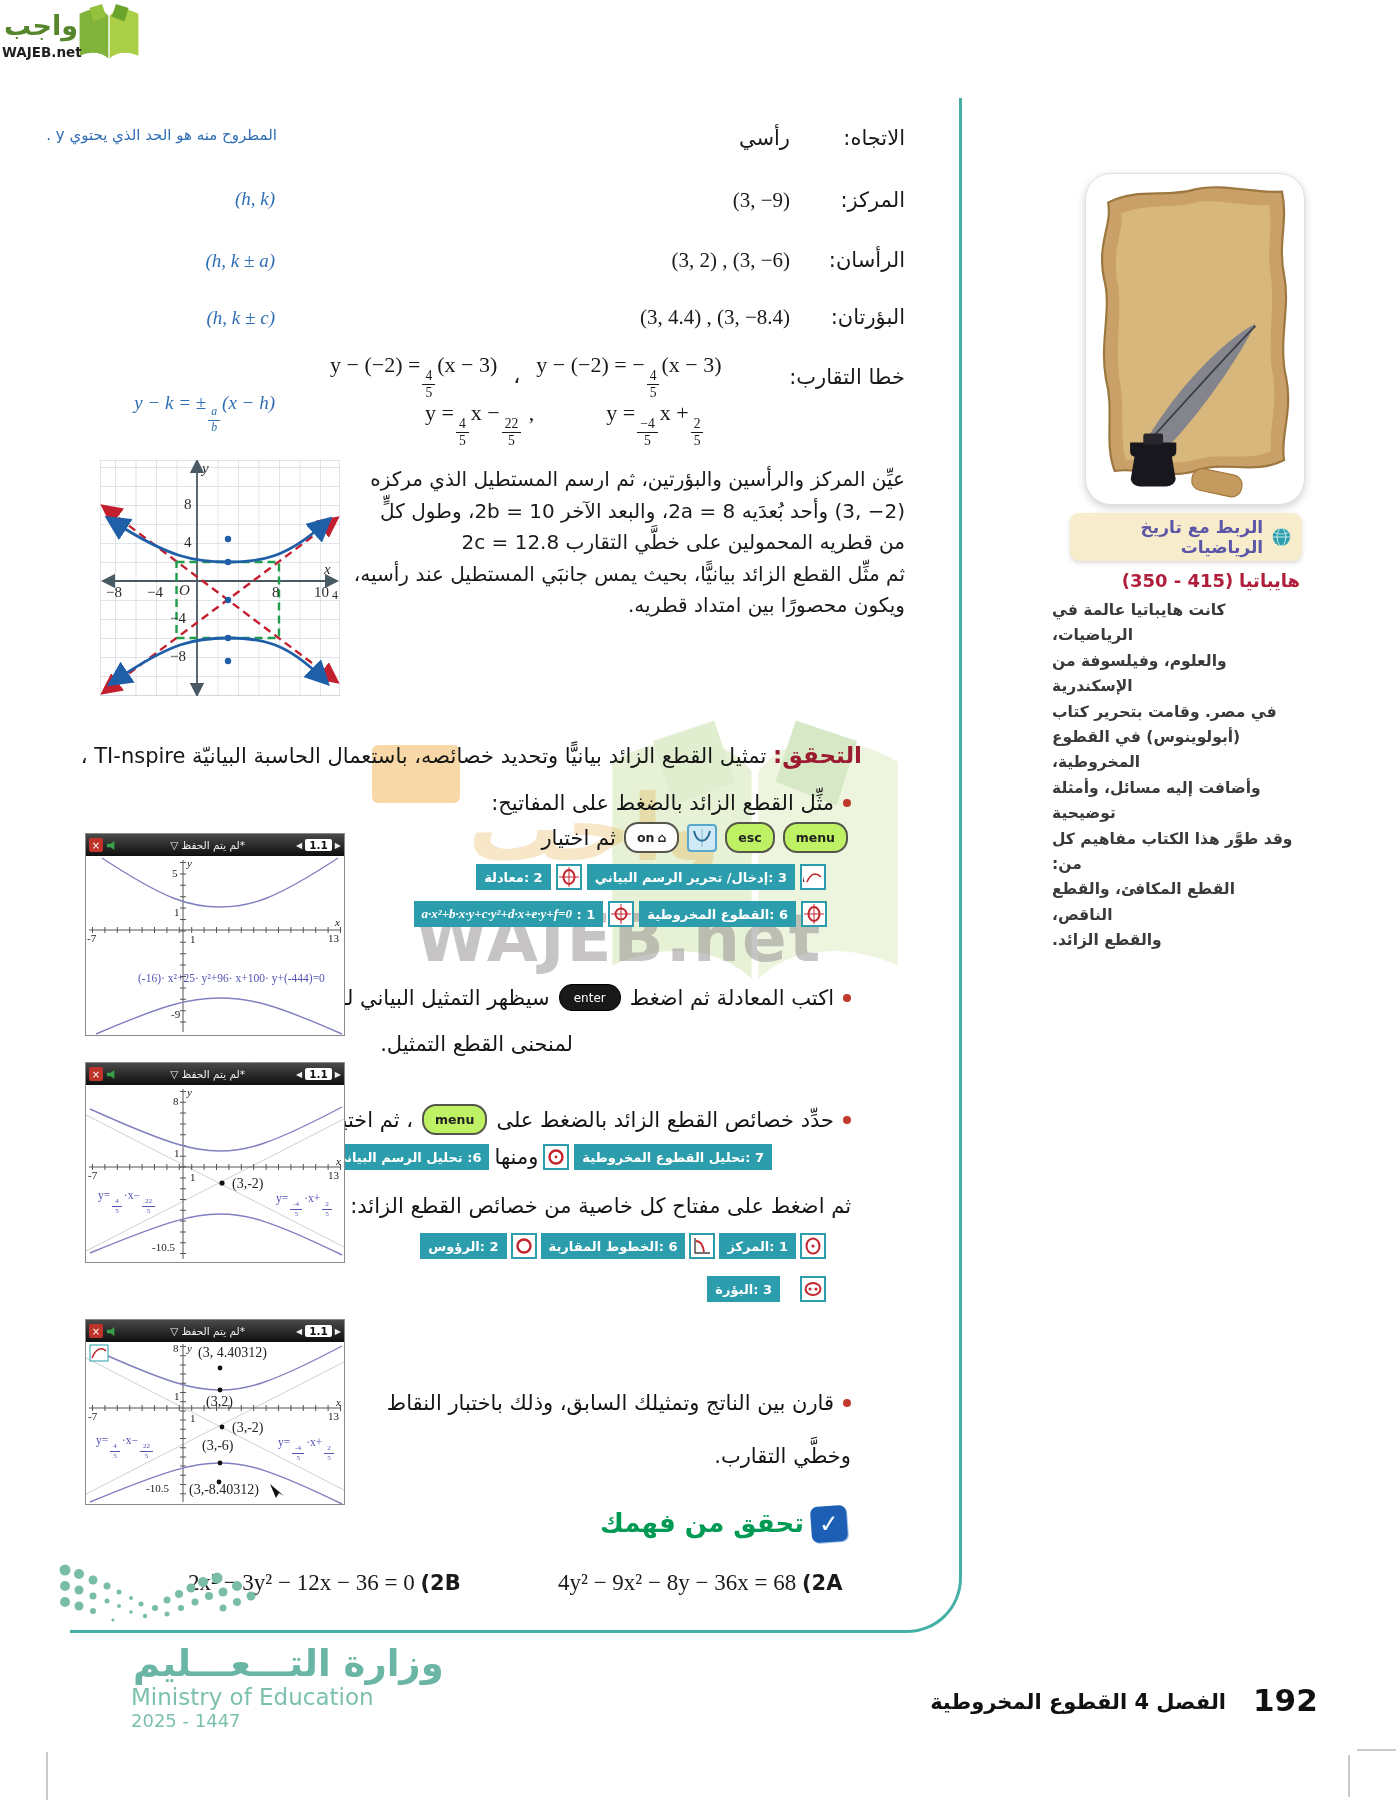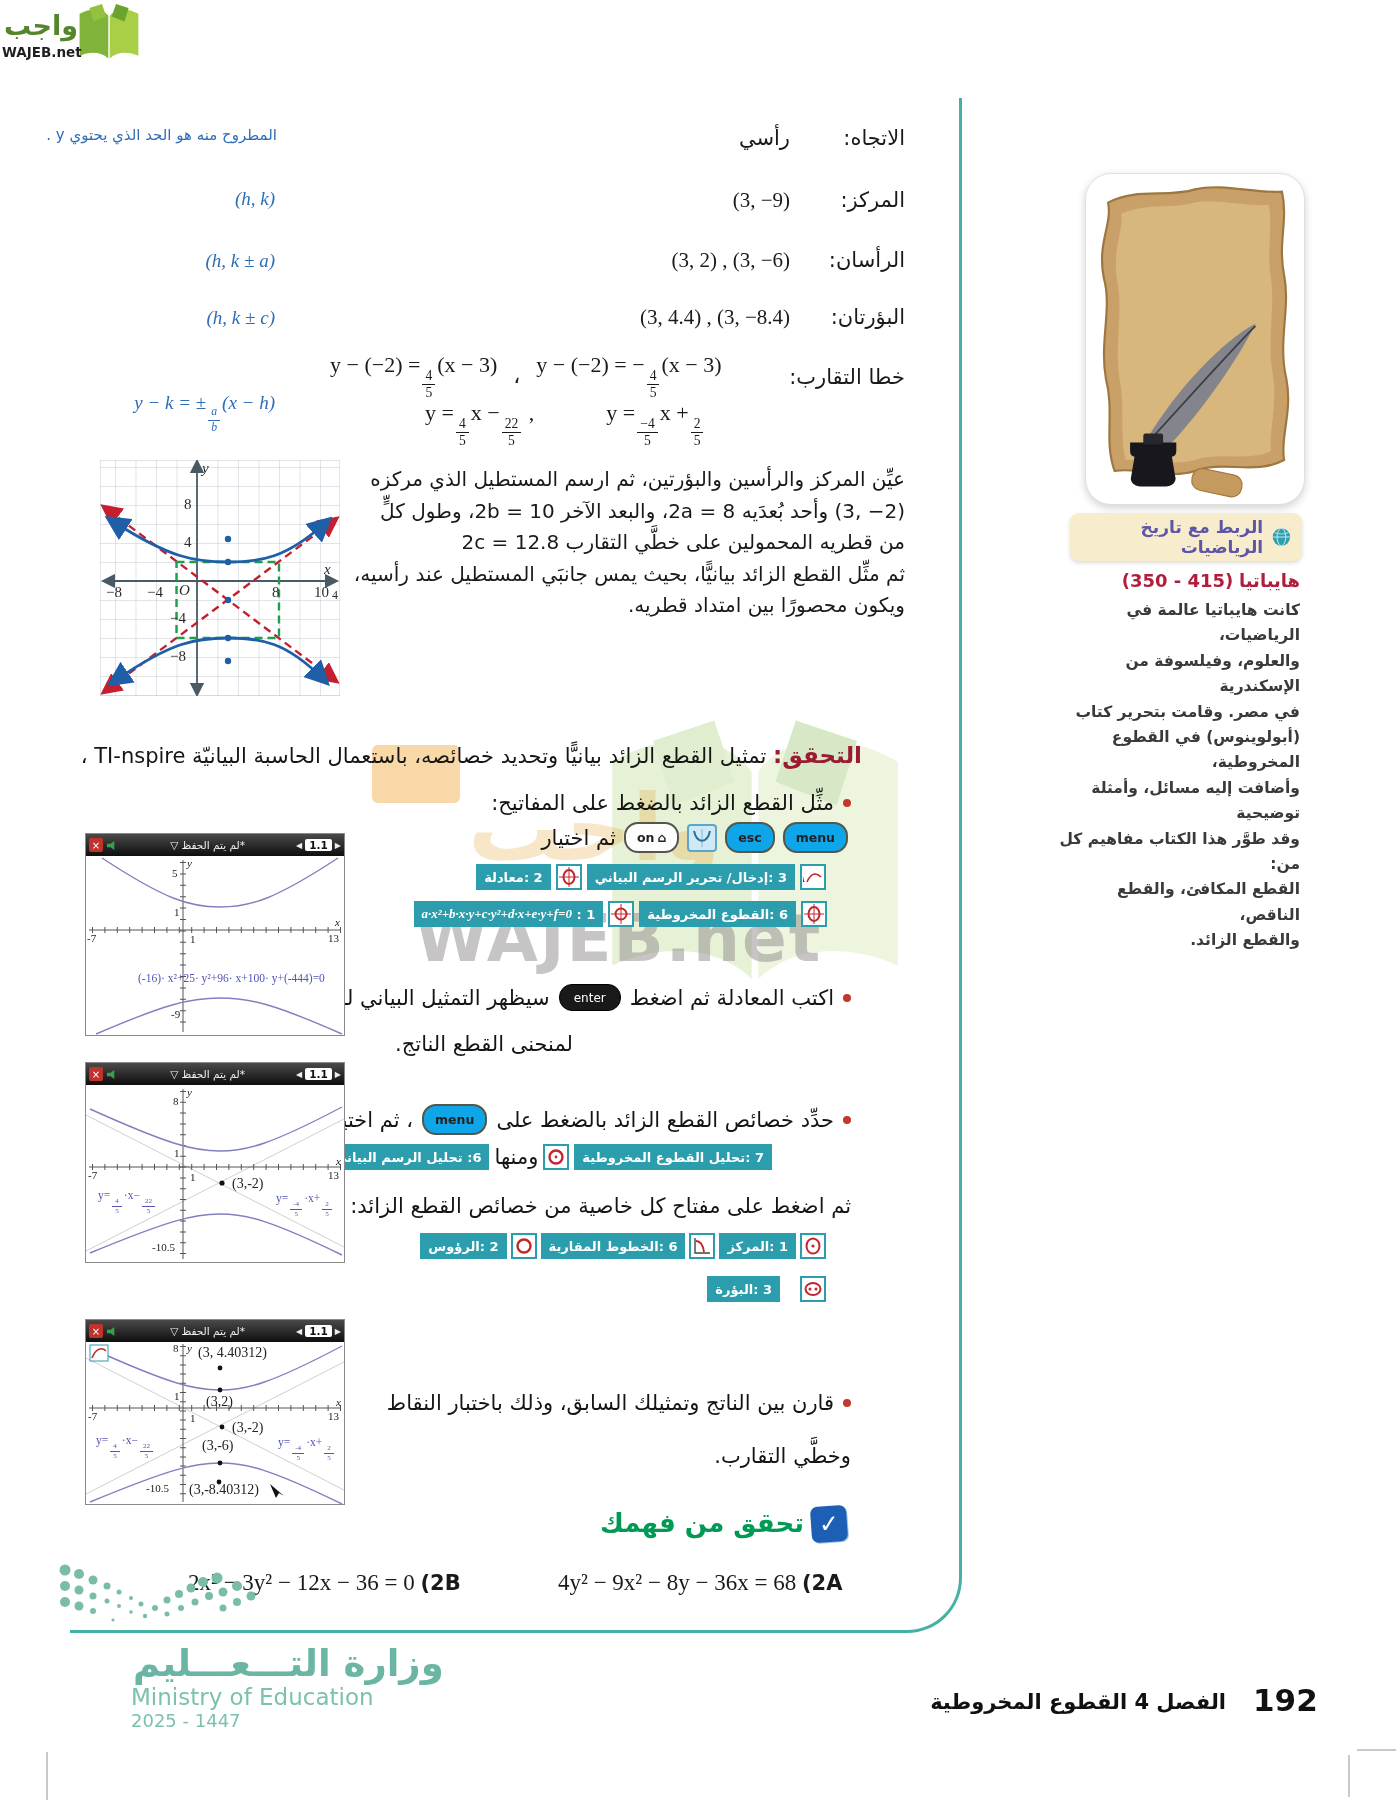--- a/index.html
+++ b/index.html
@@ -15,21 +15,21 @@
   .frac{display:inline-flex;flex-direction:column;align-items:center;line-height:1.05;font-size:62%;
         vertical-align:-0.55em;margin:0 2px}
   .frac>span:first-child{border-bottom:1.3px solid currentColor;padding:0 3px 1px}
   .frac>span:last-child{padding-top:1px}
   .tbar{display:inline-flex;align-items:center;background:#2b9dac;color:#fff;font-size:13px;
         font-weight:bold;height:26px;padding:0 8px;white-space:nowrap;direction:rtl}
   .ibox{display:inline-flex;align-items:center;justify-content:center;width:26px;height:26px;
         background:#fff;border:2px solid #2b9dac;box-sizing:border-box;flex:none}
   .mrow{display:flex;align-items:center;gap:5px;direction:rtl}
   .key{display:inline-flex;align-items:center;justify-content:center;height:27px;padding:0 11px;
-       border:2px solid #55554a;border-radius:14px;background:#0ea5e9;font-size:12.5px;font-weight:bold;color:#222}
+       border:2px solid #55554a;border-radius:14px;background:#bef264;font-size:12.5px;font-weight:bold;color:#222}
   .key.on{background:#fdfdfd;gap:3px}
   .keyenter{display:inline-flex;align-items:center;justify-content:center;height:25px;padding:0 14px;
        border-radius:13px;background:#191919;font-size:12px;font-weight:normal;color:#fff;border:1px solid #000}
   .gkey{width:30px;height:28px;border:2px solid #5aa7cc;background:#cfe9f6;border-radius:4px;
        display:inline-flex;align-items:center;justify-content:center;box-sizing:border-box}
   .btext{font-size:21px;color:#151515}
   .bullet{width:8px;height:8px;border-radius:50%;background:#c0392b;display:inline-block;flex:none}
   .brow{display:flex;align-items:center;gap:9px;direction:rtl}
   .calc{position:absolute;left:85px;width:260px;background:#fff;border:1px solid #8a8a8a;box-sizing:border-box}
   .calcbar{height:22px;background:linear-gradient(#4a4a4a,#0e0e0e);display:flex;align-items:center;
@@ -37,21 +37,21 @@
   .calcbar .title{flex:1;text-align:center;direction:rtl}
   .xbtn{width:14px;height:14px;background:#c0332b;color:#fff;font-size:10px;display:inline-flex;
        align-items:center;justify-content:center;border-radius:2px;flex:none}
   .ctab{background:#fff;color:#111;font-weight:bold;padding:0 4px;border-radius:2px;font-size:10.5px}
   .carr{font-size:8px;color:#eee}
   .cbody{position:relative;width:100%;background:#fff}
   .clab{position:absolute;font-family:"Liberation Serif",serif;font-size:11px;color:#222;white-space:nowrap}
   .ceq{position:absolute;font-family:"Liberation Serif",serif;font-size:11.5px;color:#5353b5;white-space:nowrap}
   .cpt{position:absolute;font-family:"Liberation Serif",serif;font-size:14px;color:#222;white-space:nowrap}
   .flab{position:absolute;font-family:"Liberation Serif",serif;font-size:15px;color:#2b2b2b;white-space:nowrap}
-  .histline{font-size:15.5px;font-weight:bold;color:#3a3a3a;line-height:25.4px;text-align:right}
+  .histline{font-size:15.5px;font-weight:bold;color:#3a3a3a;line-height:25.4px;text-align:left}
   .wm{opacity:.35}
 </style>
 </head>
 <body>
 
 <div id="page">
 
   <div class="a wm" style="left:585px;top:650px">
     <svg width="340" height="420" viewBox="0 0 100 90">
       <path d="M8,16 C26,6 42,9 49,19 L49,80 C40,71 24,69 8,76 Z" fill="#b9d98a"></path>
@@ -246,21 +246,21 @@
     </span>
     <span class="tbar"><span>1 :</span>&nbsp;<span class="math it" style="font-weight:bold">⁦a·x²+b·x·y+c·y²+d·x+e·y+f=0⁩</span></span>
   </div>
 
   <div class="a brow nw" style="right:545px;top:984px">
     <span class="bullet"></span>
     <span class="btext">اكتب المعادلة ثم اضغط</span>
     <span class="keyenter">enter</span>
     <span class="btext">سيظهر التمثيل البياني للمعادلة</span>
   </div>
-  <div class="a rtl nw btext" style="right:823px;top:1032px">لمنحنى القطع الناتج.</div>
+  <div class="a rtl nw btext" style="right:823px;top:1032px">لمنحنى القطع التمثيل.</div>
 
   <div class="a brow nw" style="right:545px;top:1104px">
     <span class="bullet"></span>
     <span class="btext">حدِّد خصائص القطع الزائد بالضغط على</span>
     <span class="key">menu</span>
     <span class="btext">، ثم اختيار</span>
   </div>
 
   <div class="a mrow" style="right:624px;top:1144px">
     <span class="tbar">7 :تحليل القطوع المخروطية</span>

